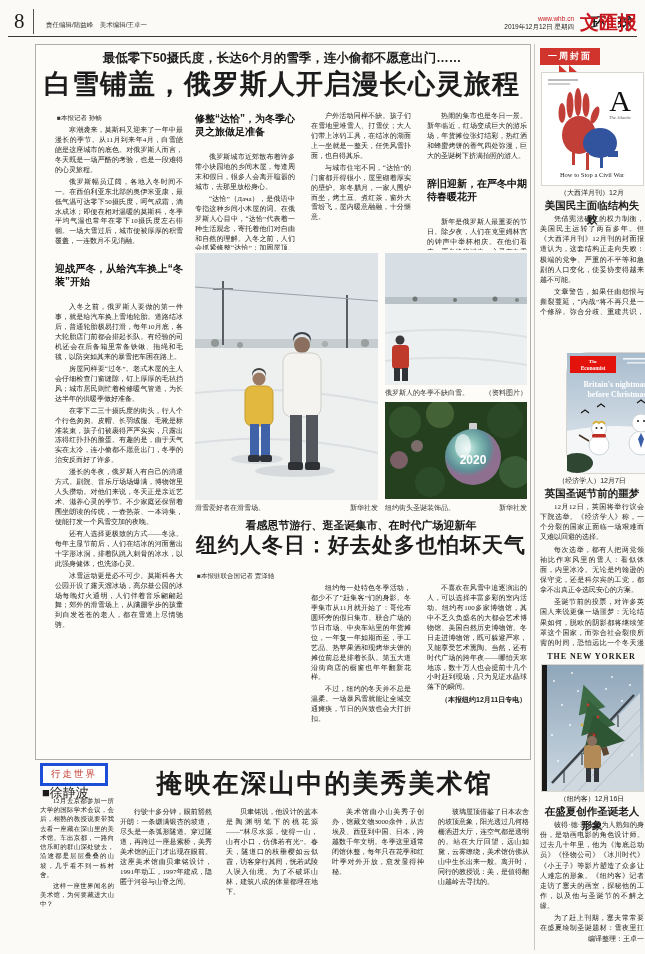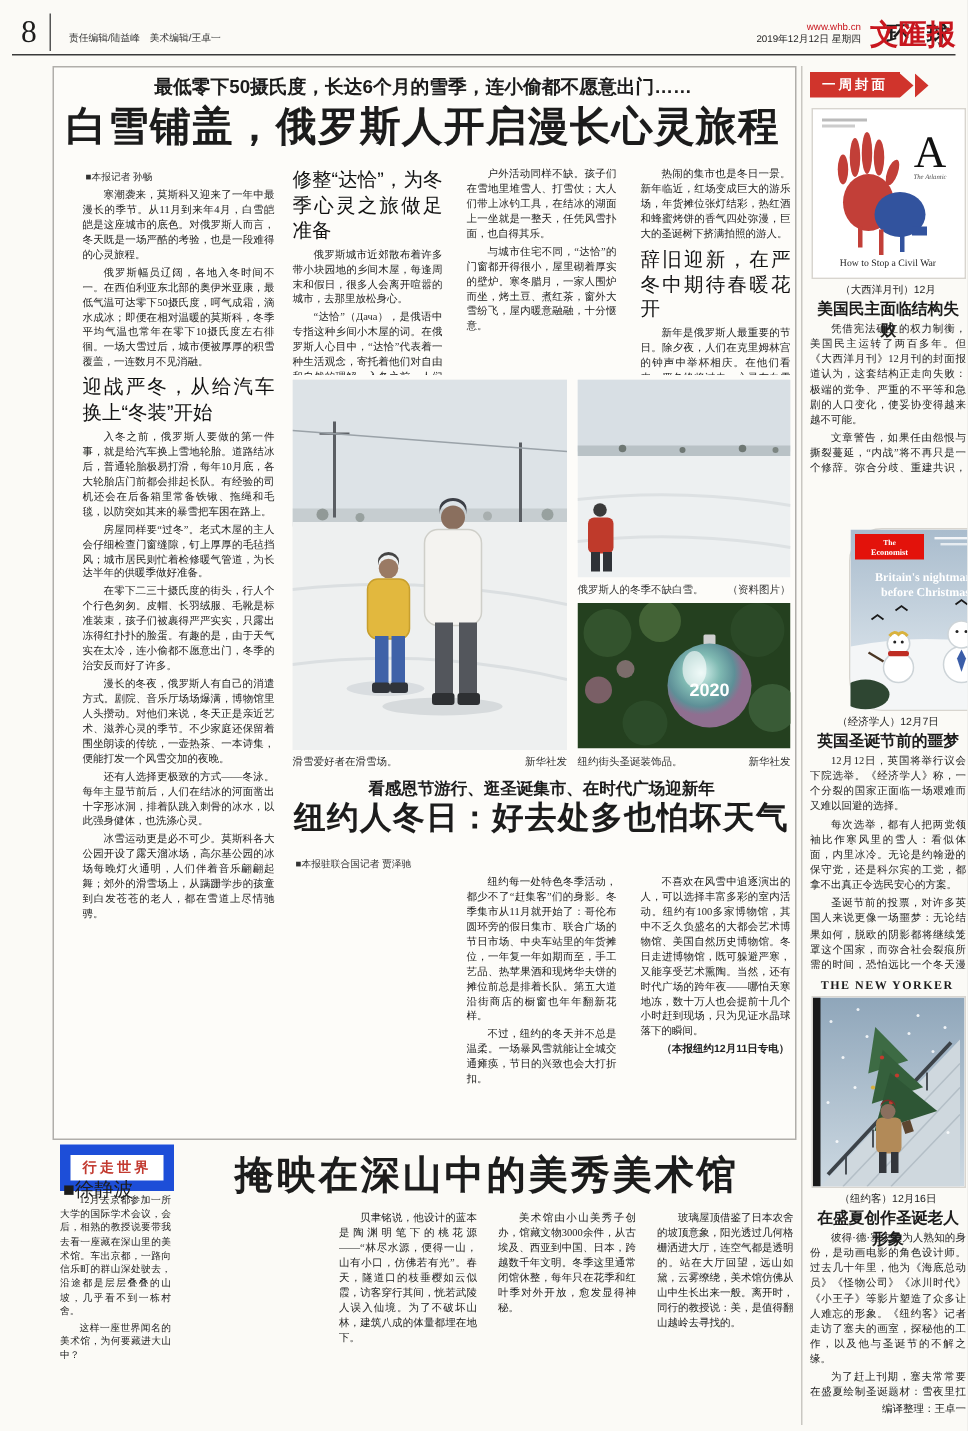--- a/index.html
+++ b/index.html
@@ -20,34 +20,34 @@
   .masthead{font-family:"Liberation Serif",serif;font-size:19px;font-weight:bold;color:#c8161e;}
   
   #mainbox{position:absolute;left:35px;top:44px;width:494px;height:714px;border:1px solid #b0aeaa;background:#fdfcf9;}
   .kicker{position:absolute;left:35px;top:50px;width:494px;text-align:center;font-size:12.5px;font-weight:bold;}
   .headline-xl{position:absolute;left:35px;top:66px;width:494px;text-align:center;font-size:27px;
                font-weight:bold;letter-spacing:1px;}
   .byline{font-size:6.5px;color:#333;}
   .col{position:absolute;font-size:7px;line-height:1.42;text-align:justify;color:#222;
        font-family:"Liberation Serif",serif;overflow:hidden;}
   .col p{margin:0 0 2px;text-indent:2em;}
-  .subhead{font-size:13px;font-weight:normal;line-height:1.3;margin:3px 0;text-indent:0;
+  .subhead{font-size:10px;font-weight:bold;line-height:1.3;margin:15px 0;text-indent:0;
            font-family:"Liberation Sans",sans-serif;color:#111;}
   .cap{position:absolute;display:flex;justify-content:space-between;font-size:7px;color:#333;}
   .kicker-sm{position:absolute;text-align:center;font-size:11px;font-weight:bold;}
   .headline-lg{position:absolute;text-align:center;font-size:21px;font-weight:bold;letter-spacing:1px;}
   .endnote{font-weight:bold;font-family:"Liberation Sans",sans-serif;}
   
-  .tagbox{position:absolute;border:7px solid #1d4ed8;color:#c23a30;font-size:9.5px;font-weight:bold;
+  .tagbox{position:absolute;border:3px solid #1d4ed8;color:#c23a30;font-size:9.5px;font-weight:normal;
           padding:2px 8px;letter-spacing:2px;background:#fff;}
   .headline-miho{position:absolute;left:120px;top:766px;width:409px;text-align:center;font-size:26px;
                  font-weight:bold;letter-spacing:2px;}
   
   #sep{position:absolute;left:534px;top:44px;height:906px;border-left:1px solid #c9c7c2;}
-  .sidetag{position:absolute;left:540px;top:48px;display:flex;align-items:center;}
+  .sidetag{position:absolute;left:540px;top:48px;display:flex;align-items:center;flex-direction:column;}
   .sidetag .lbl{background:#d0342c;color:#fff;font-size:9px;font-weight:bold;padding:2px 8px;letter-spacing:2px;}
   .cover{position:absolute;border:1px solid #d8d5cf;background:#fff;}
   .scap{position:absolute;width:104px;text-align:center;font-size:7px;color:#222;}
   .shead{position:absolute;width:104px;text-align:center;font-size:10.5px;font-weight:bold;}
   .scol{position:absolute;width:104px;font-size:7px;line-height:1.45;text-align:justify;
         font-family:"Liberation Serif",serif;color:#222;overflow:hidden;}
   .scol p{margin:0 0 2px;text-indent:2em;}
   .scredit{position:absolute;width:104px;text-align:right;font-size:7px;color:#222;}
   .nyk-masthead{position:absolute;left:541px;top:652px;width:101px;text-align:center;
                 font-family:"Liberation Serif",serif;font-weight:bold;font-size:8px;letter-spacing:1px;}
@@ -211,20 +211,23 @@
   </div>
 
   <div class="tagbox" style="left:40px;top:763px;">行走世界</div>
   <div class="abs" style="left:42px;top:784px;font-size:13px;">■徐静波</div>
   <div class="col" style="left:40px;top:796px;width:74px;height:152px;font-size:6.5px;">
     <p>12月去京都参加一所大学的国际学术会议，会后，相熟的教授说要带我去看一座藏在深山里的美术馆。车出京都，一路向信乐町的群山深处驶去，沿途都是层层叠叠的山坡，几乎看不到一栋村舍。</p>
     <p>这样一座世界闻名的美术馆，为何要藏进大山中？</p>
   </div>
 
   <div class="headline-miho">掩映在深山中的美秀美术馆</div>
+  <div class="col" style="left:120px;top:808px;width:92px;height:140px;">
+    <p>行驶十多分钟，眼前豁然开朗：一条缀满银杏的坡道，尽头是一条弧形隧道。穿过隧道，再跨过一座悬索桥，美秀美术馆的正门才出现在眼前。这座美术馆由贝聿铭设计，1991年动工，1997年建成，隐匿于河谷与山脊之间。</p>
+  </div>
   <div class="col" style="left:226px;top:808px;width:92px;height:140px;">
     <p>贝聿铭说，他设计的蓝本是陶渊明笔下的桃花源——“林尽水源，便得一山，山有小口，仿佛若有光”。春天，隧道口的枝垂樱如云似霞，访客穿行其间，恍若武陵人误入仙境。为了不破坏山林，建筑八成的体量都埋在地下。</p>
   </div>
   <div class="col" style="left:332px;top:808px;width:92px;height:140px;">
     <p>美术馆由小山美秀子创办，馆藏文物3000余件，从古埃及、西亚到中国、日本，跨越数千年文明。冬季这里通常闭馆休整，每年只在花季和红叶季对外开放，愈发显得神秘。</p>
   </div>
   <div class="col" style="left:438px;top:808px;width:91px;height:140px;">
     <p>玻璃屋顶借鉴了日本农舍的坡顶意象，阳光透过几何格栅洒进大厅，连空气都是透明的。站在大厅回望，远山如黛，云雾缭绕，美术馆仿佛从山中生长出来一般。离开时，同行的教授说：美，是值得翻山越岭去寻找的。</p>
   </div>
 

